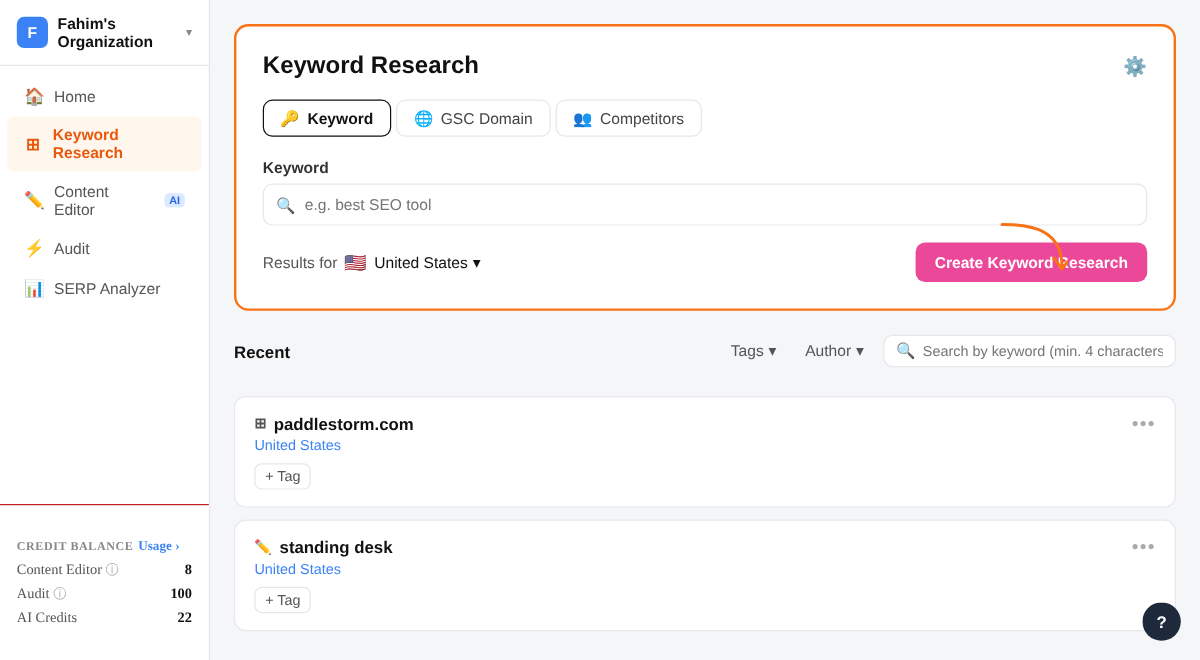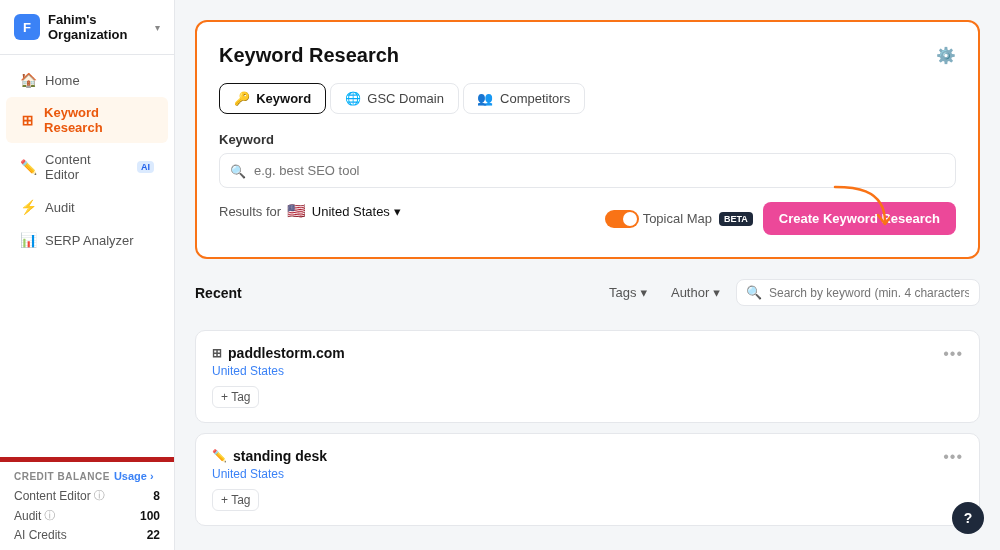--- a/index.html
+++ b/index.html
@@ -9,21 +9,21 @@
     .sidebar { width: 175px; background: #fff; border-right: 1px solid #e5e7eb; display: flex; flex-direction: column; height: 100%; }
     .sidebar-header { padding: 12px 14px; display: flex; align-items: center; gap: 8px; border-bottom: 1px solid #e5e7eb; }
     .org-avatar { width: 26px; height: 26px; background: #3b82f6; border-radius: 6px; display: flex; align-items: center; justify-content: center; color: #fff; font-weight: 700; font-size: 13px; }
     .org-name { font-size: 13px; font-weight: 600; color: #111; flex: 1; }
     .chevron-icon { color: #888; font-size: 10px; }
     .nav-items { flex: 1; padding: 8px 0; }
     .nav-item { display: flex; align-items: center; gap: 9px; padding: 8px 14px; cursor: pointer; border-radius: 6px; margin: 1px 6px; font-size: 13px; color: #555; }
     .nav-item.active { background: #fff7ed; color: #ea580c; font-weight: 600; }
     .nav-item .nav-icon { width: 16px; text-align: center; font-size: 14px; }
     .nav-item .ai-badge { background: #dbeafe; color: #2563eb; font-size: 9px; font-weight: 700; padding: 1px 4px; border-radius: 4px; margin-left: 0; }
-    .sidebar-footer { padding: 8px 14px; border-top: 5px solid #b91c1c; font-size: 11px; }
+    .sidebar-footer { padding: 28px 14px; border-top: 1px solid #b91c1c; font-size: 11px; font-family: Liberation Serif, serif; }
     .credit-balance-label { font-size: 10px; font-weight: 700; color: #888; letter-spacing: 0.05em; text-transform: uppercase; }
     .usage-link { color: #3b82f6; font-size: 11px; font-weight: 600; cursor: pointer; margin-left: 4px; }
     .credit-row { display: flex; justify-content: space-between; align-items: center; margin-top: 5px; }
     .credit-name { color: #555; font-size: 12px; display: flex; align-items: center; gap: 3px; }
     .credit-value { font-weight: 700; color: #111; font-size: 12px; }
     .info-icon { color: #aaa; font-size: 11px; }
 
     
     .main { flex: 1; overflow-y: auto; padding: 20px; background: #f4f6f8; }
 
@@ -33,21 +33,21 @@
     .kw-card-title { font-size: 20px; font-weight: 700; color: #111; }
     .card-icon { color: #94a3b8; font-size: 16px; }
     .tab-bar { display: flex; gap: 4px; margin-bottom: 18px; }
     .tab-btn { display: flex; align-items: center; gap: 6px; padding: 7px 14px; border: 1.5px solid #e5e7eb; border-radius: 8px; background: #fff; font-size: 13px; font-weight: 500; color: #444; cursor: pointer; }
     .tab-btn.active { border-color: #111; background: #fff; color: #111; font-weight: 600; }
     .tab-btn .tab-icon { font-size: 13px; }
     .keyword-label { font-size: 13px; font-weight: 600; color: #333; margin-bottom: 6px; }
     .keyword-input-wrap { position: relative; margin-bottom: 14px; }
     .keyword-input { width: 100%; border: 1.5px solid #e5e7eb; border-radius: 8px; padding: 9px 12px 9px 34px; font-size: 13px; color: #aaa; outline: none; }
     .search-icon-input { position: absolute; left: 11px; top: 50%; transform: translateY(-50%); color: #bbb; font-size: 13px; }
-    .results-bar { display: flex; align-items: flex-start; justify-content: space-between; }
+    .results-bar { display: flex; align-items: center; justify-content: space-between; }
     .results-left { display: flex; align-items: center; gap: 6px; font-size: 13px; color: #555; }
     .flag { font-size: 15px; }
     .country-dropdown { display: flex; align-items: center; gap: 4px; cursor: pointer; font-weight: 500; color: #111; }
     .results-right { display: flex; align-items: center; gap: 10px; }
     .topical-map-label { font-size: 13px; color: #555; }
     .beta-badge { background: #1e293b; color: #fff; font-size: 9px; font-weight: 700; padding: 2px 5px; border-radius: 4px; margin-left: 3px; }
     .toggle-wrap { display: flex; align-items: center; gap: 4px; }
     .toggle { width: 34px; height: 18px; background: #f97316; border-radius: 9px; position: relative; cursor: pointer; }
     .toggle-dot { width: 14px; height: 14px; background: #fff; border-radius: 50%; position: absolute; top: 2px; right: 2px; }
     .create-btn { background: #ec4899; color: #fff; border: none; border-radius: 8px; padding: 9px 16px; font-size: 13px; font-weight: 600; cursor: pointer; white-space: nowrap; }
@@ -162,27 +162,20 @@
     <div class="results-bar">
       <div class="results-left">
         <span>Results for</span>
         <span class="flag">🇺🇸</span>
         <div class="country-dropdown">
           <span>United States</span>
           <span>▾</span>
         </div>
       </div>
       <div class="results-right">
-        <div class="toggle-wrap">
-          <div class="toggle">
-            <div class="toggle-dot"></div>
-          </div>
-          <span class="topical-map-label">Topical Map</span>
-          <span class="beta-badge">BETA</span>
-        </div>
         <button class="create-btn">Create Keyword Research</button>
       </div>
     </div>
 
     <div class="arrow-container">
       <svg class="arrow-svg" viewBox="0 0 60 50" fill="none" xmlns="http://www.w3.org/2000/svg">
         <path d="M5 5 C 20 5, 55 5, 55 40" stroke="#f97316" stroke-width="2.5" fill="none" stroke-linecap="round"></path>
         <path d="M48 33 L55 42 L62 33" stroke="#f97316" stroke-width="2.5" fill="none" stroke-linecap="round" stroke-linejoin="round"></path>
       </svg>
     </div>

